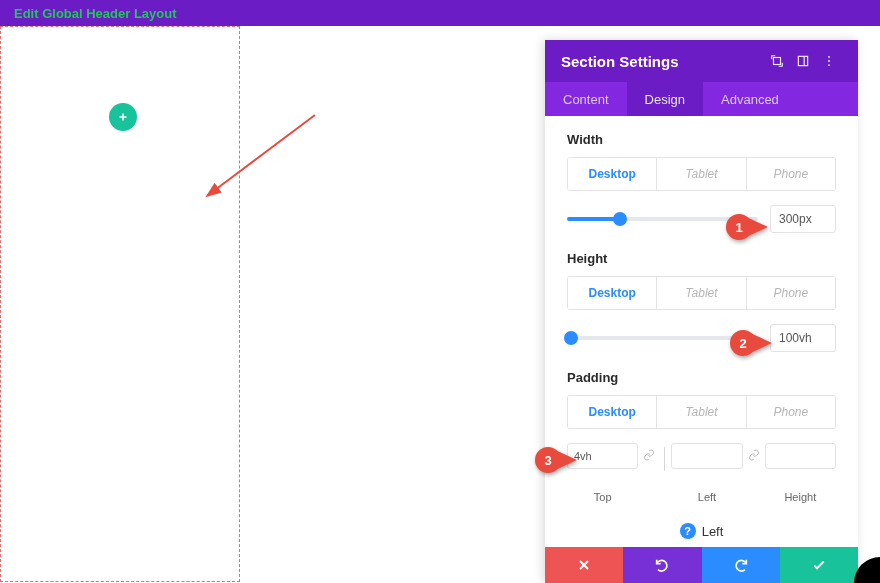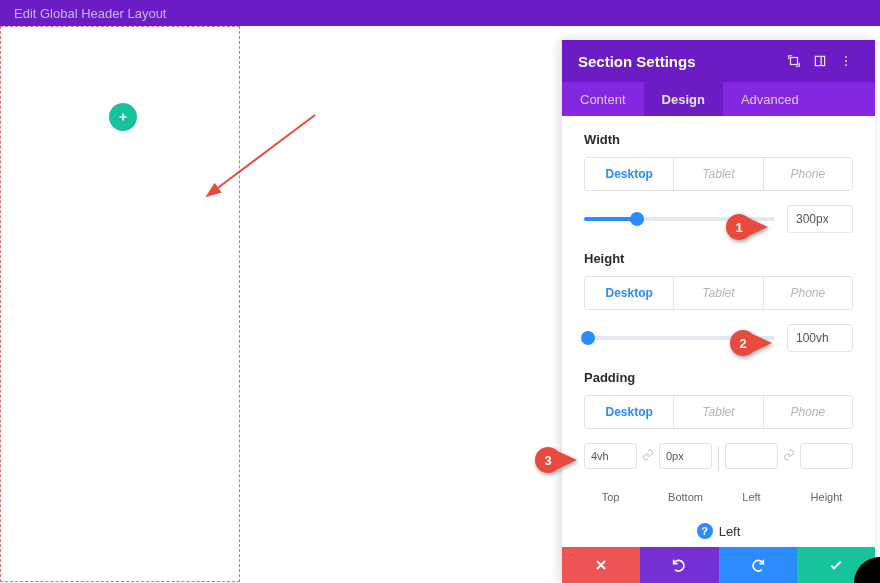--- a/index.html
+++ b/index.html
@@ -1,29 +1,29 @@
 <!DOCTYPE html>
 <html><head>
 <meta charset="utf-8">
 <style>
   * { box-sizing: border-box; margin: 0; padding: 0; }
   html, body { width: 880px; height: 583px; font-family: -apple-system, BlinkMacSystemFont, "Segoe UI", Helvetica, Arial, sans-serif; overflow: hidden; background: #fff; }
-  .top-bar { background: #6b1cc4; color: #c4b5fd; height: 26px; display: flex; align-items: center; padding: 0 14px; font-size: 13px; font-weight: 400; }
+  .top-bar { background: #6b1cc4; color: #22c55e; height: 26px; display: flex; align-items: center; padding: 0 14px; font-size: 13px; font-weight: 700; }
   .canvas { position: absolute; top: 26px; left: 0; width: 240px; height: 556px; border: 1px dashed #e36c6c; }
   .add-btn { position: absolute; left: 108px; top: 76px; width: 28px; height: 28px; border-radius: 50%; background: #18c39c; display: flex; align-items: center; justify-content: center; color: #fff; cursor: pointer; }
   .add-btn svg { width: 12px; height: 12px; }
   .arrow { position: absolute; left: 180px; top: 105px; pointer-events: none; }
 
-  .panel { position: absolute; right: 5px; top: 40px; width: 313px; height: 543px; background: #fff; box-shadow: -2px 0 10px rgba(0,0,0,.15); display: flex; flex-direction: column; }
+  .panel { position: absolute; right: 22px; top: 40px; width: 313px; height: 543px; background: #fff; box-shadow: -2px 0 10px rgba(0,0,0,.15); display: flex; flex-direction: column; }
   .panel-header { background: #6b1cc4; color: #fff; height: 42px; display: flex; align-items: center; padding: 0 16px; font-size: 15px; font-weight: 600; }
   .panel-header .spacer { flex: 1; }
   .hdr-icon { width: 26px; height: 26px; display: flex; align-items: center; justify-content: center; cursor: pointer; opacity: .9; }
   .panel-tabs { background: #8427e0; display: flex; color: #e5e5e5; font-size: 13px; height: 34px; }
   .panel-tab { flex: 0 0 auto; padding: 0 18px; display: flex; align-items: center; cursor: pointer; height: 100%; opacity: .85; }
-  .panel-tab.active { background: #6b1cc4; font-weight: 700; opacity: 1; }
+  .panel-tab.active { background: #6b1cc4; font-weight: 400; opacity: 1; }
   .panel-body { flex: 1; overflow: hidden; padding: 16px 22px 0; font-size: 13px; color: #333; position: relative; }
   .group-label { font-weight: 600; font-size: 13px; color: #2b2b2b; margin-bottom: 10px; display: block; }
   .device-toggle { display: flex; border: 1px solid #e3e3e3; border-radius: 3px; overflow: hidden; margin-bottom: 14px; }
   .device-toggle .opt { flex: 1; text-align: center; padding: 9px 0; font-size: 12px; color: #b6b6b6; cursor: pointer; background: #fff; }
   .device-toggle .opt+.opt { border-left: 1px solid #e3e3e3; font-style: italic; }
   .device-toggle .opt.active { color: #2a8cff; font-weight: 600; }
   .slider-row { display: flex; align-items: center; gap: 12px; margin-bottom: 18px; }
   .slider-track { flex: 1; height: 4px; background: #e4e8ee; border-radius: 3px; position: relative; }
   .slider-fill { position: absolute; left: 0; top: 0; height: 100%; background: #2a8cff; border-radius: 3px; }
   .slider-thumb { position: absolute; top: 50%; width: 14px; height: 14px; background: #2a8cff; border-radius: 50%; transform: translate(-50%,-50%); cursor: grab; }
@@ -145,24 +145,20 @@
       <div class="pad-col">
         <input value="4vh" style="">
         <label>Top</label>
       </div>
       <div class="link-ico">
           <svg viewBox="0 0 24 24" width="12" height="12" fill="none" stroke="currentColor" stroke-width="2">
             <path d="M10 13a5 5 0 0 0 7 0l3-3a5 5 0 0 0-7-7l-1 1"></path>
             <path d="M14 11a5 5 0 0 0-7 0l-3 3a5 5 0 0 0 7 7l1-1"></path>
           </svg>
         </div>
-      <div class="pad-col">
-        <input value="0px" style="">
-        <label>Bottom</label>
-      </div>
       <div class="divider"></div>
       <div class="pad-col">
         <input value="" style="">
         <label>Left</label>
       </div>
       <div class="link-ico">
           <svg viewBox="0 0 24 24" width="12" height="12" fill="none" stroke="currentColor" stroke-width="2">
             <path d="M10 13a5 5 0 0 0 7 0l3-3a5 5 0 0 0-7-7l-1 1"></path>
             <path d="M14 11a5 5 0 0 0-7 0l-3 3a5 5 0 0 0 7 7l1-1"></path>
           </svg>

